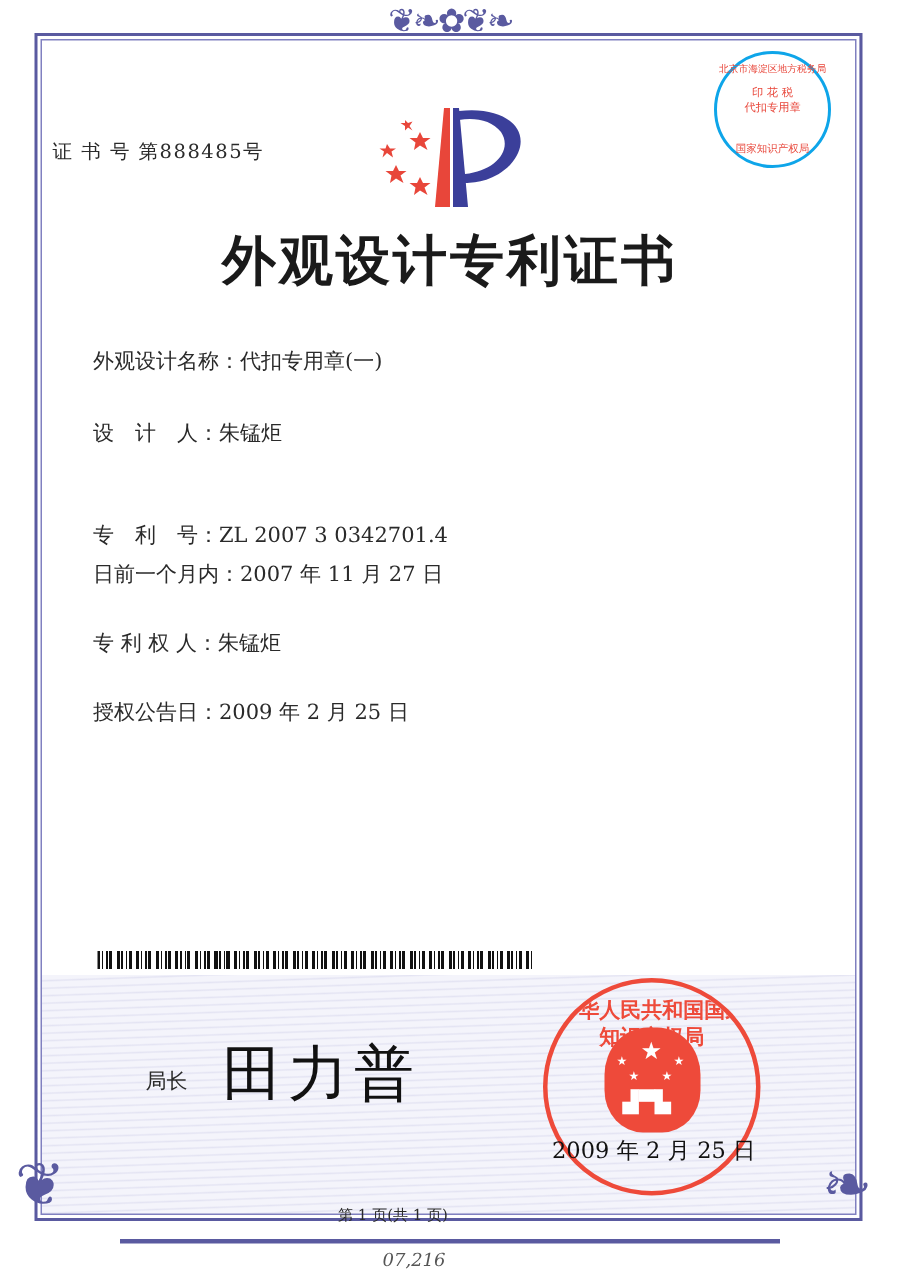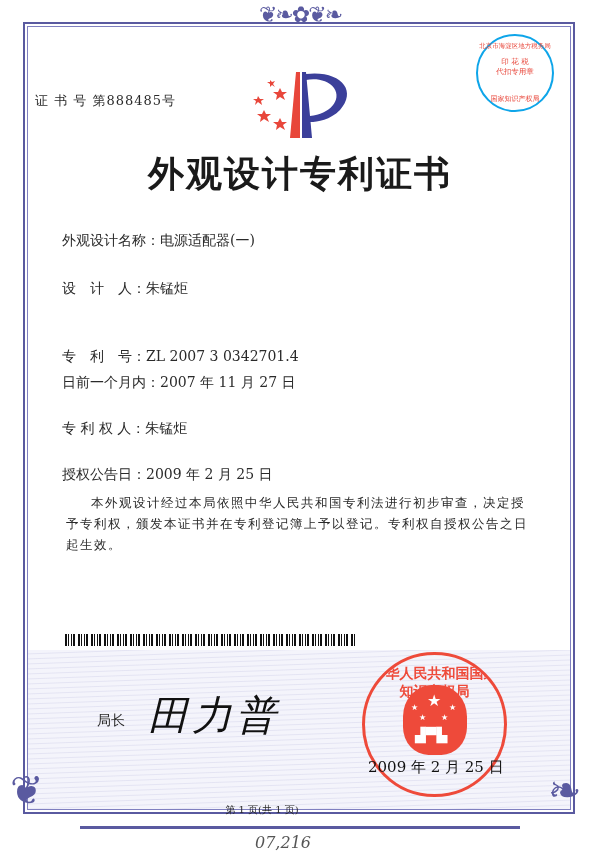--- a/index.html
+++ b/index.html
@@ -42,32 +42,32 @@
   }
   .field { position: absolute; left: 62px; font-size: 14px; }
   .field .lbl { display:inline-block; }
   .para { position: absolute; left: 66px; width: 470px; font-size: 12.5px; line-height: 21px; letter-spacing: 1.5px; }
   .para p { margin: 0; text-indent: 2em; }
   .barcode {
     position: absolute; left: 65px; top: 634px; width: 290px; height: 12px;
     background: repeating-linear-gradient(90deg, #111 0 2px, #fff 2px 3px, #111 3px 4px, #fff 4px 6px, #111 6px 7px, #fff 7px 8px, #111 8px 10px, #fff 10px 13px);
   }
   .director { position: absolute; left: 97px; top: 712px; font-size: 14px; font-family: Liberation Sans, sans-serif; }
-  .signature { position: absolute; left: 148px; top: 688px; font-size: 40px; font-style: italic; color: #111; font-family: "DejaVu Serif", serif; letter-spacing: 4px; }
+  .signature { position: absolute; left: 148px; top: 688px; font-size: 40px; color: #111; font-family: "DejaVu Serif", serif; letter-spacing: 4px; }
   .seal-main {
     position: absolute; left: 362px; top: 652px; width: 145px; height: 145px;
     border: 3px solid #ee4a3a; border-radius: 50%; box-sizing: border-box;
     color: #ee4a3a; overflow: hidden;
   }
   .seal-main .ring { position:absolute; top:10px; left:0; width:100%; text-align:center; font-size:14px; font-weight:bold; letter-spacing:0; }
   .seal-main .emblem { position:absolute; left:38px; top:30px; width:64px; height:70px; border-radius:45% 45% 40% 40%; background:#ee4a3a; }
   .seal-main .emblem span { position:absolute; color:#fff; }
   .issue-date { position: absolute; left: 368px; top: 758px; font-size: 15px; color: #111; }
   .page-no { position: absolute; left: 0; width: 524px; top: 803px; text-align: center; font-size: 10px; }
-  .handwritten { position: absolute; left: 255px; top: 833px; font-size: 16px; font-style: italic; color: #555; }
+  .handwritten { position: absolute; left: 255px; top: 833px; font-size: 12px; font-style: italic; color: #555; }
 </style>
 </head>
 <body>
 
 <div class="wave-bg"></div>
 <div class="frame"></div>
 <div class="ornament ornament-top">❦❧✿❦❧</div>
 <div class="ornament ornament-bl">❦</div>
 <div class="ornament ornament-br">❧</div>
 <div class="bottom-line"></div>
@@ -93,40 +93,39 @@
   <div class="mid">
     <div>印 花 税</div>
     <div>代扣专用章</div>
   </div>
   <div class="bottom">国家知识产权局</div>
 </div>
 
 <div class="title">外观设计专利证书</div>
 
 <div class="field" style="top:232px;">
-  <span class="lbl">外观设计名称：</span><span>电源适配器(一)</span>
+  <span class="lbl">外观设计名称：</span><span>代扣专用章(一)</span>
 </div>
 <div class="field" style="top:280px;">
   <span class="lbl">设　计　人：</span><span>朱锰炬</span>
 </div>
 <div class="field" style="top:328px;margin-top:20px;">
   <span class="lbl">专　利　号：</span><span>ZL 2007 3 0342701.4</span>
 </div>
 <div class="field" style="top:374px;">
   <span class="lbl">日前一个月内：</span><span>2007 年 11 月 27 日</span>
 </div>
 <div class="field" style="top:420px;">
   <span class="lbl">专 利 权 人：</span><span>朱锰炬</span>
 </div>
 <div class="field" style="top:466px;text-align:right;">
   <span class="lbl">授权公告日：</span><span>2009 年 2 月 25 日</span>
 </div>
 
 <div class="para" style="top:492px;">
-  <p>本外观设计经过本局依照中华人民共和国专利法进行初步审查，决定授予专利权，颁发本证书并在专利登记簿上予以登记。专利权自授权公告之日起生效。</p>
 </div>
 
 <div class="barcode"></div>
 
 <div class="director">局长</div>
 <div class="signature">田力普</div>
 
 <div class="seal-main">
   <div class="ring">中华人民共和国国家知识产权局</div>
   <div class="emblem">

